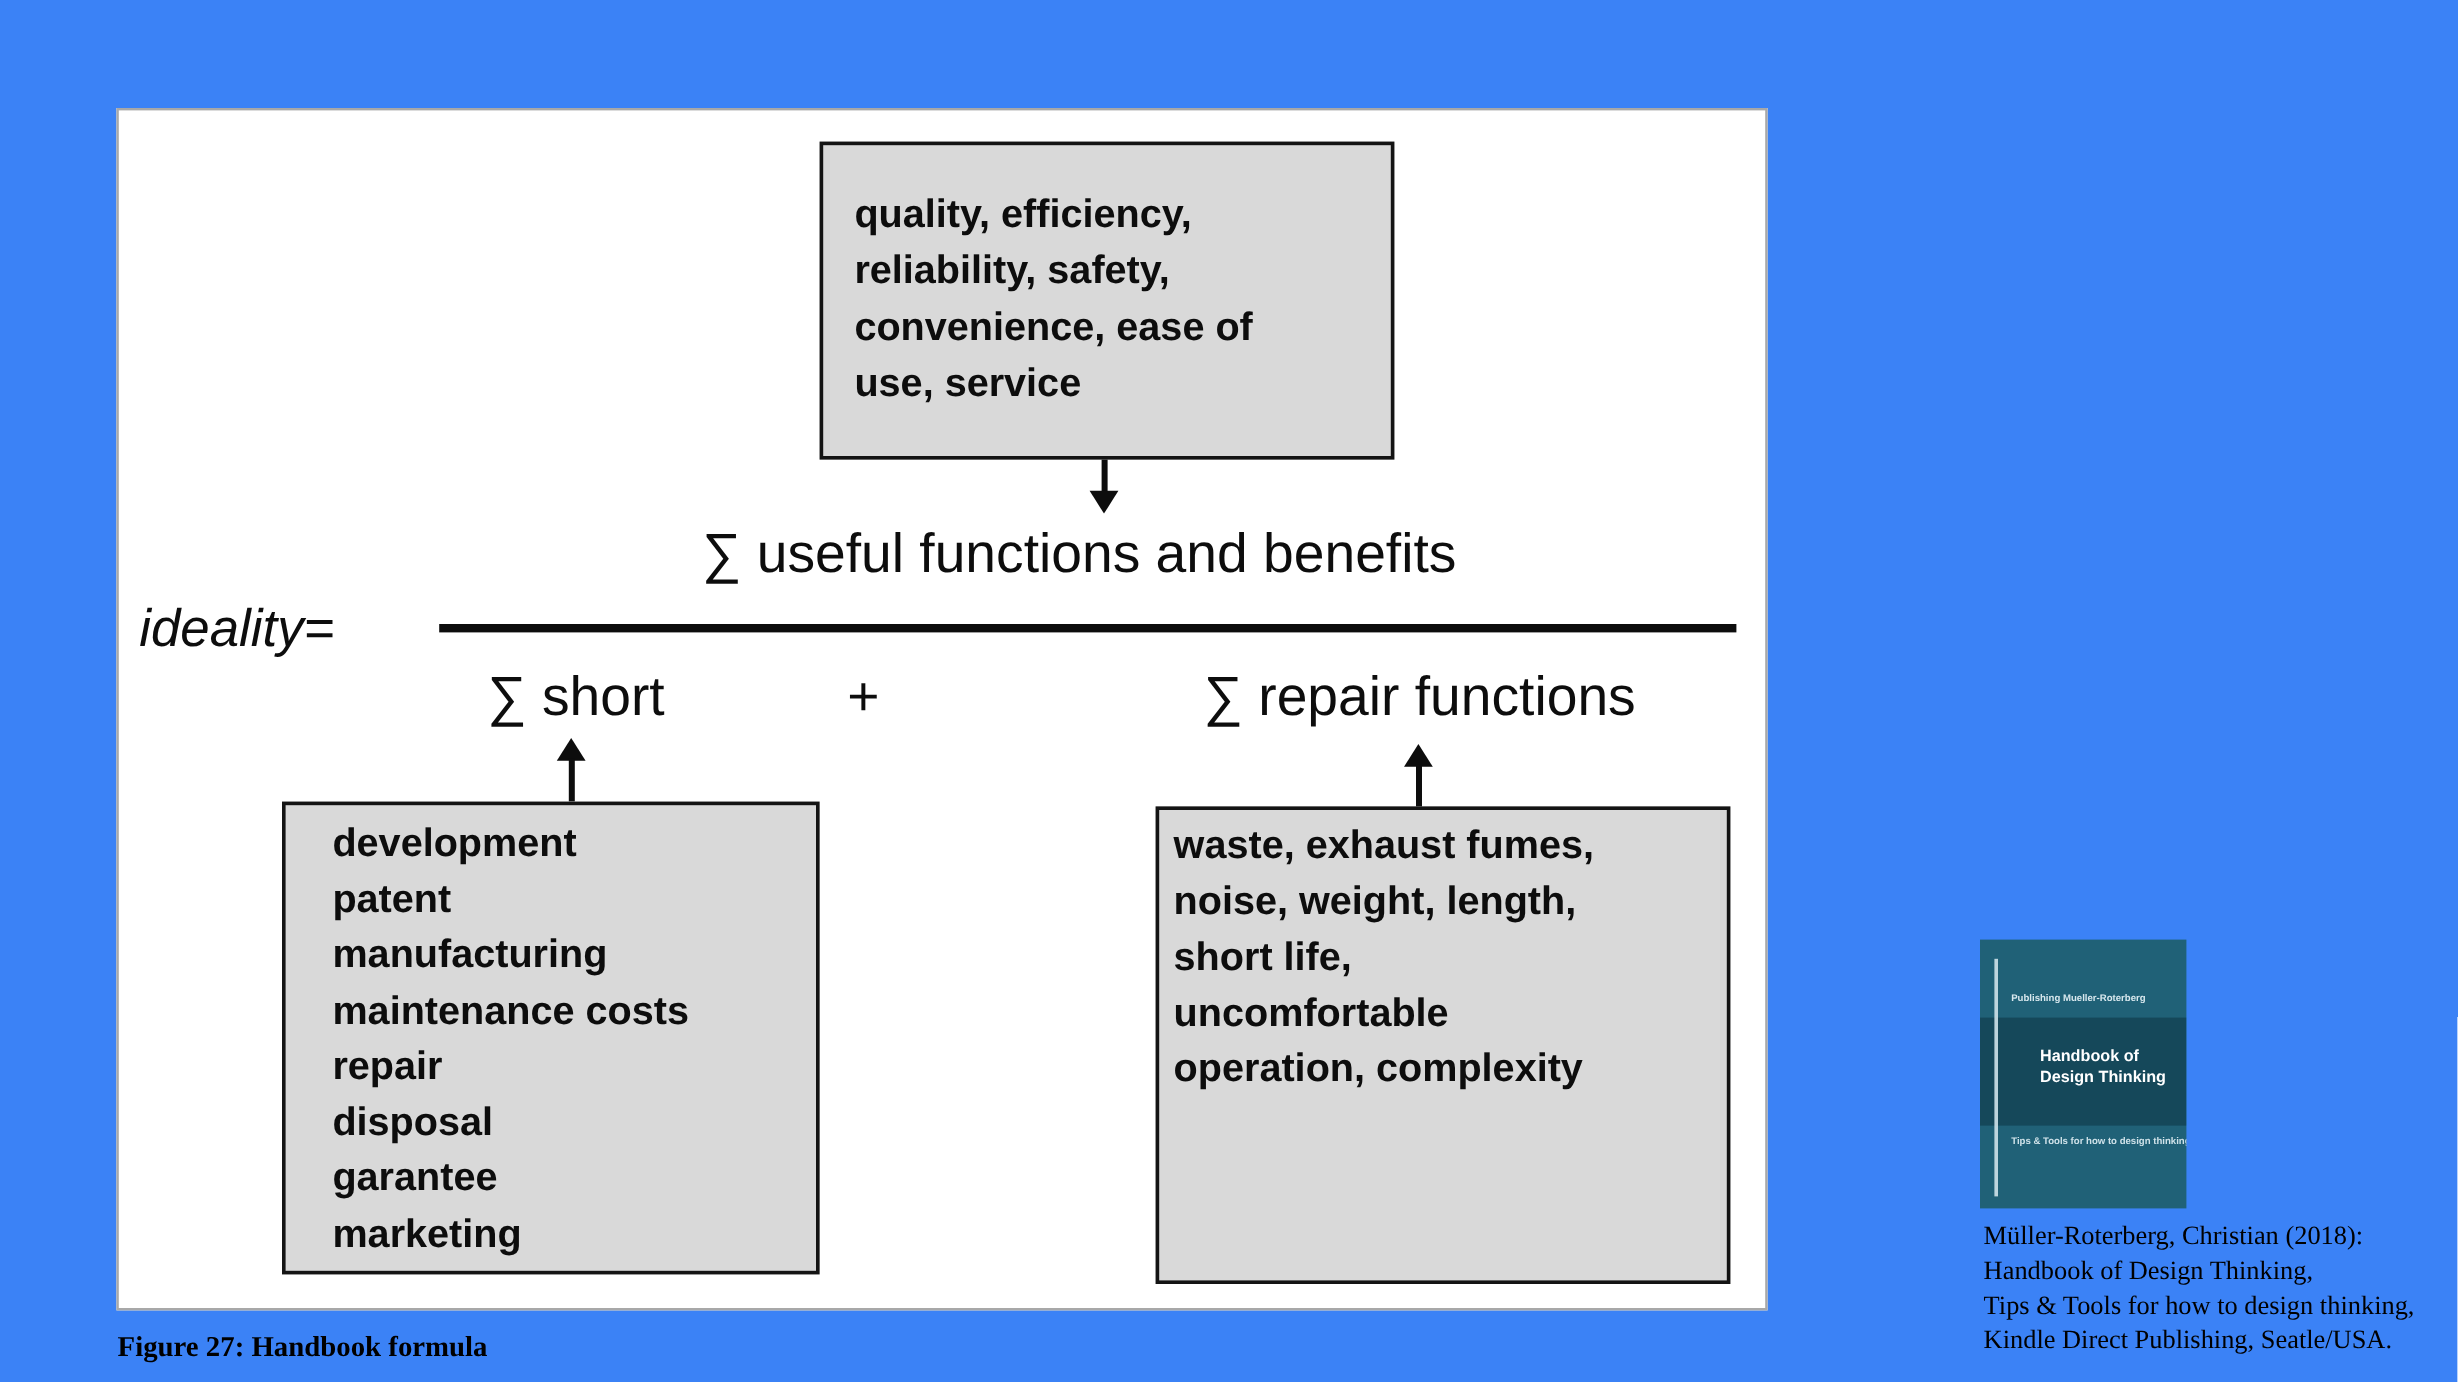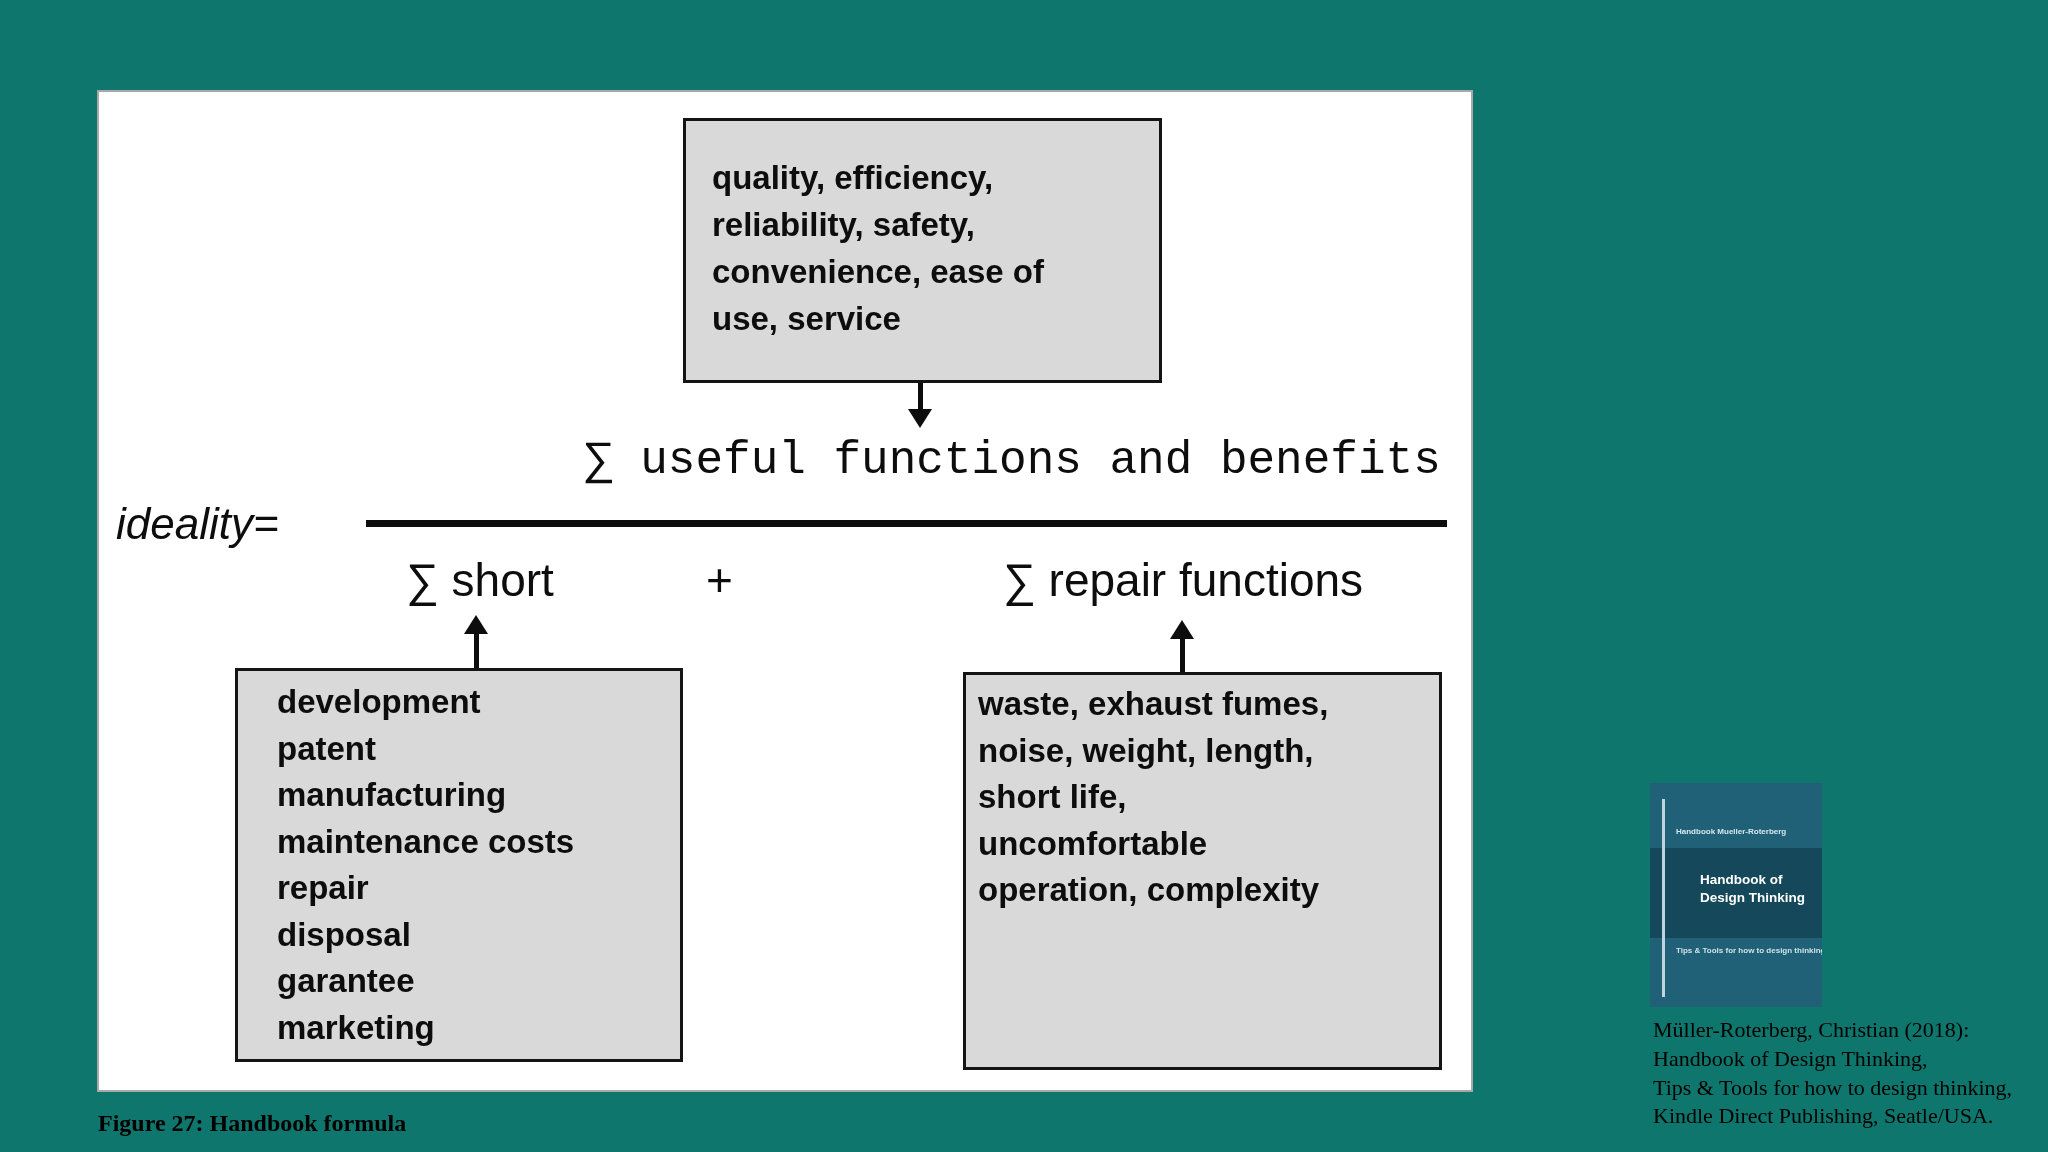--- a/index.html
+++ b/index.html
@@ -4,21 +4,21 @@
 <style>
   html, body {
     margin: 0;
     padding: 0;
     background: #ffffff;
   }
   #stage {
     position: relative;
     width: 2048px;
     height: 1152px;
-    background: #0f766e;
+    background: #3b82f6;
     overflow: hidden;
     font-family: "Liberation Sans", sans-serif;
     color: #111111;
   }
   .abs { position: absolute; }
 
   
   #outer-frame {
     left: 97px; top: 90px;
     width: 1372px; height: 998px;
@@ -56,21 +56,21 @@
   }
 
   
   .formula-text {
     font-size: 46px;
     line-height: 1;
     white-space: nowrap;
     color: #0d0d0d;
   }
   #ideality-label { left: 116px; top: 502px; font-size: 44px; font-style: italic; }
-  #numerator-label { left: 585px; top: 438px; font-family: Liberation Mono, monospace; }
+  #numerator-label { left: 585px; top: 438px; }
   #costs-label { left: 406px; top: 557px; }
   #plus-label { left: 706px; top: 557px; }
   #harmful-label { left: 1003px; top: 557px; }
 
   #fraction-line {
     left: 366px; top: 520px;
     width: 1081px; height: 7px;
     background: #0d0d0d;
   }
 
@@ -207,21 +207,21 @@
 noise, weight, length,
 short life,
 uncomfortable
 operation, complexity</div>
 
   <div class="abs" id="figure-caption">Figure 27: Handbook formula</div>
 
   <div class="abs" id="book-cover">
     <div class="abs" id="book-cover-band"></div>
     <div class="abs" id="book-spine-line"></div>
-    <div class="abs" id="book-cover-author">Handbook Mueller-Roterberg</div>
+    <div class="abs" id="book-cover-author">Publishing Mueller-Roterberg</div>
     <div class="abs" id="book-cover-title">Handbook of
 Design Thinking</div>
     <div class="abs" id="book-cover-tagline">Tips &amp; Tools for how to design thinking</div>
   </div>
 
   <div class="abs" id="citation-text">Müller-Roterberg, Christian (2018):
 Handbook of Design Thinking,
 Tips &amp; Tools for how to design thinking,
 Kindle Direct Publishing, Seatle/USA.</div>
 

